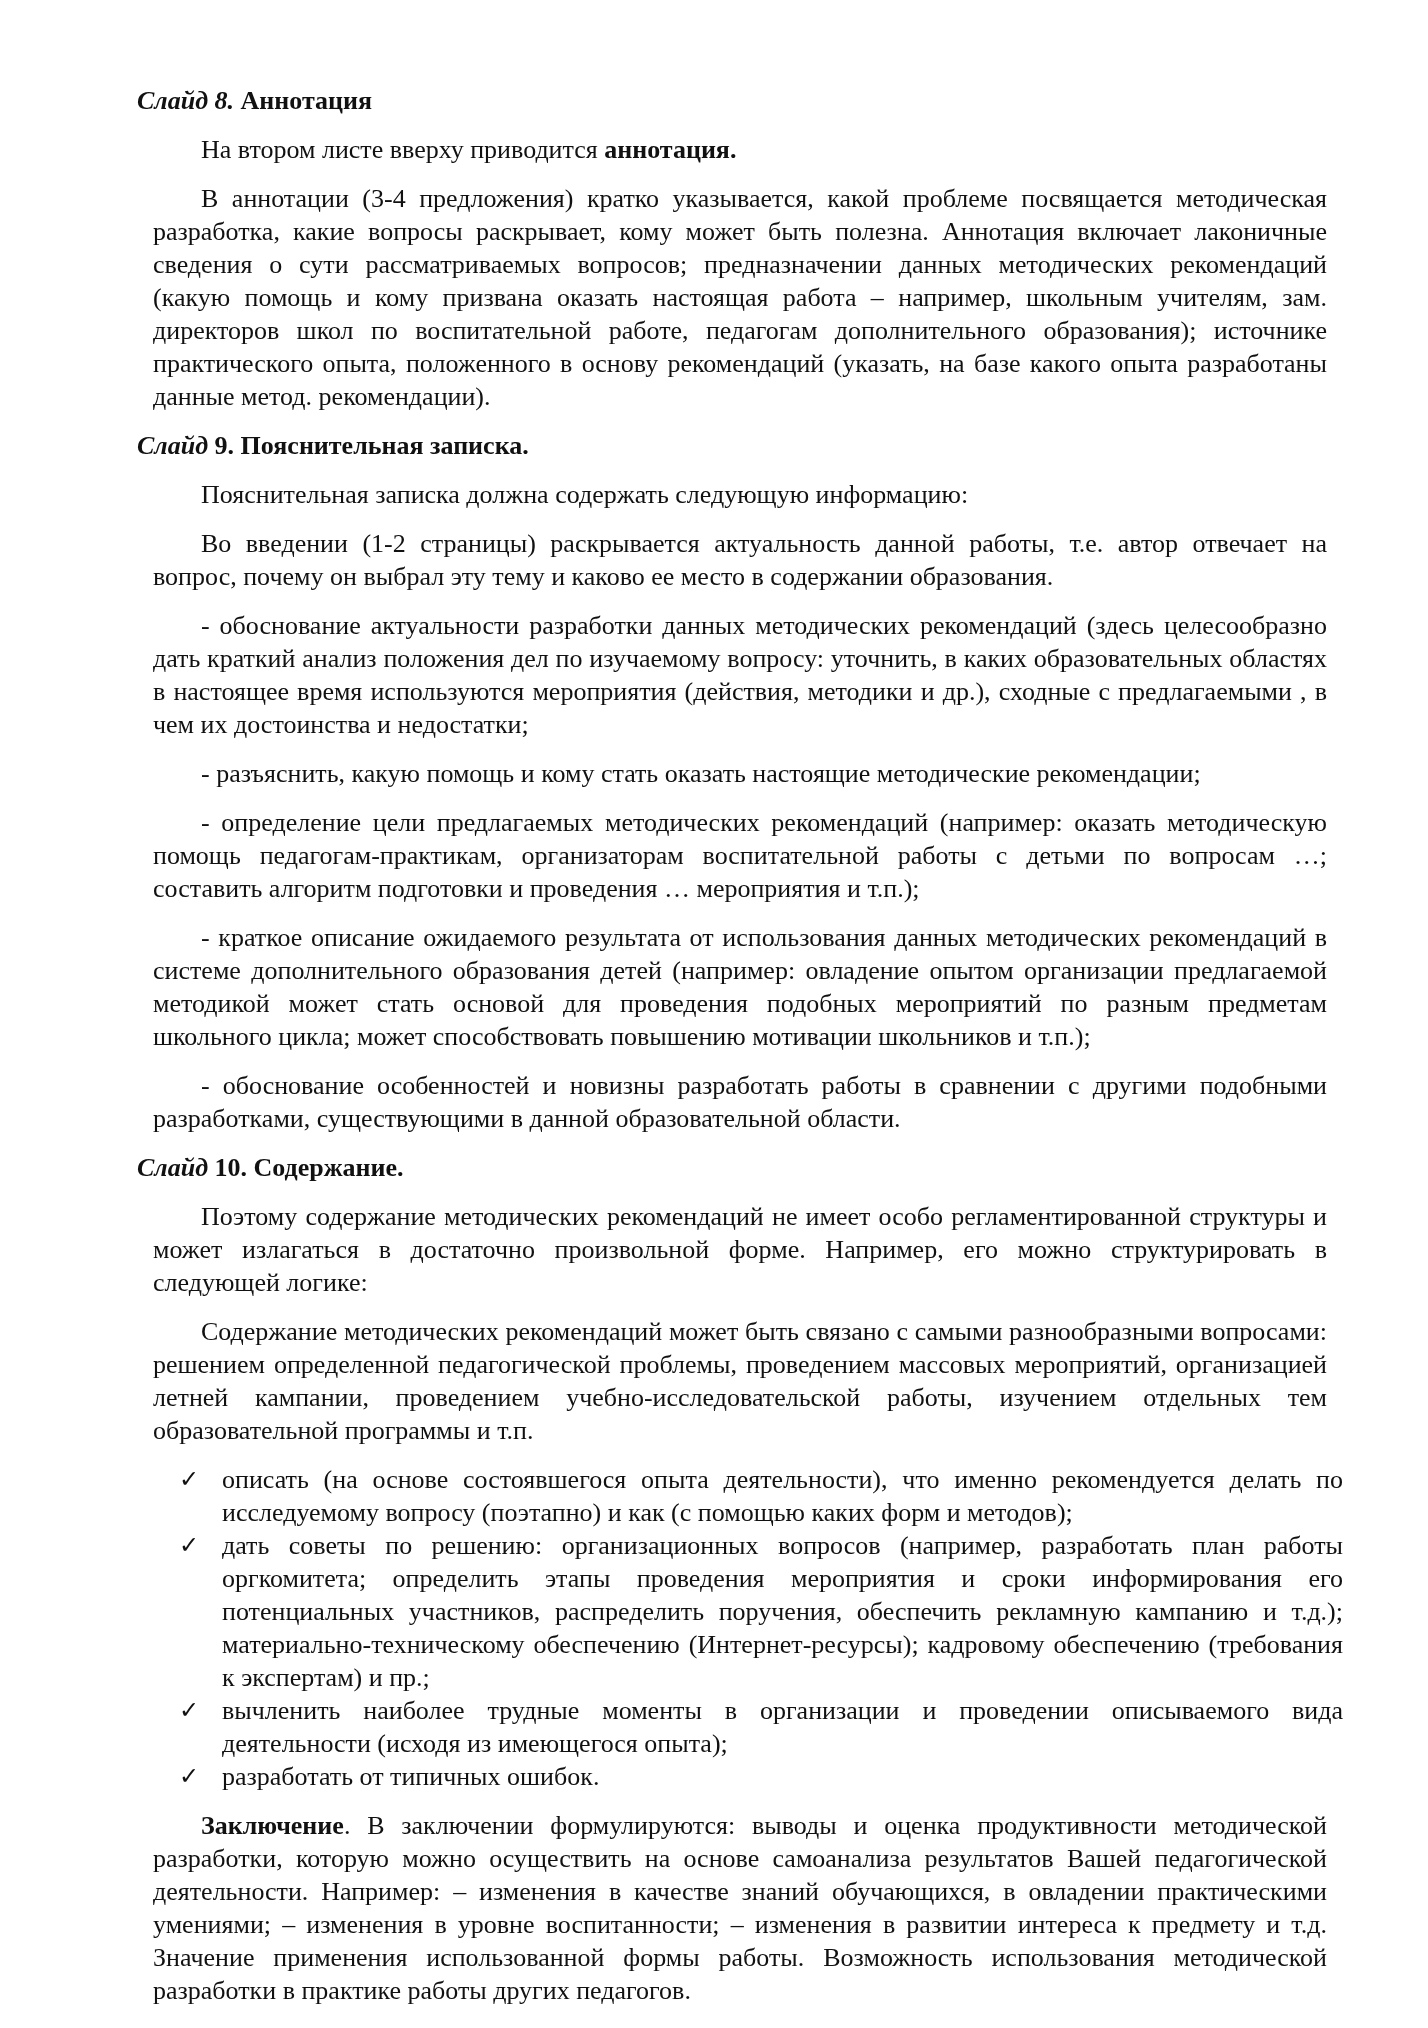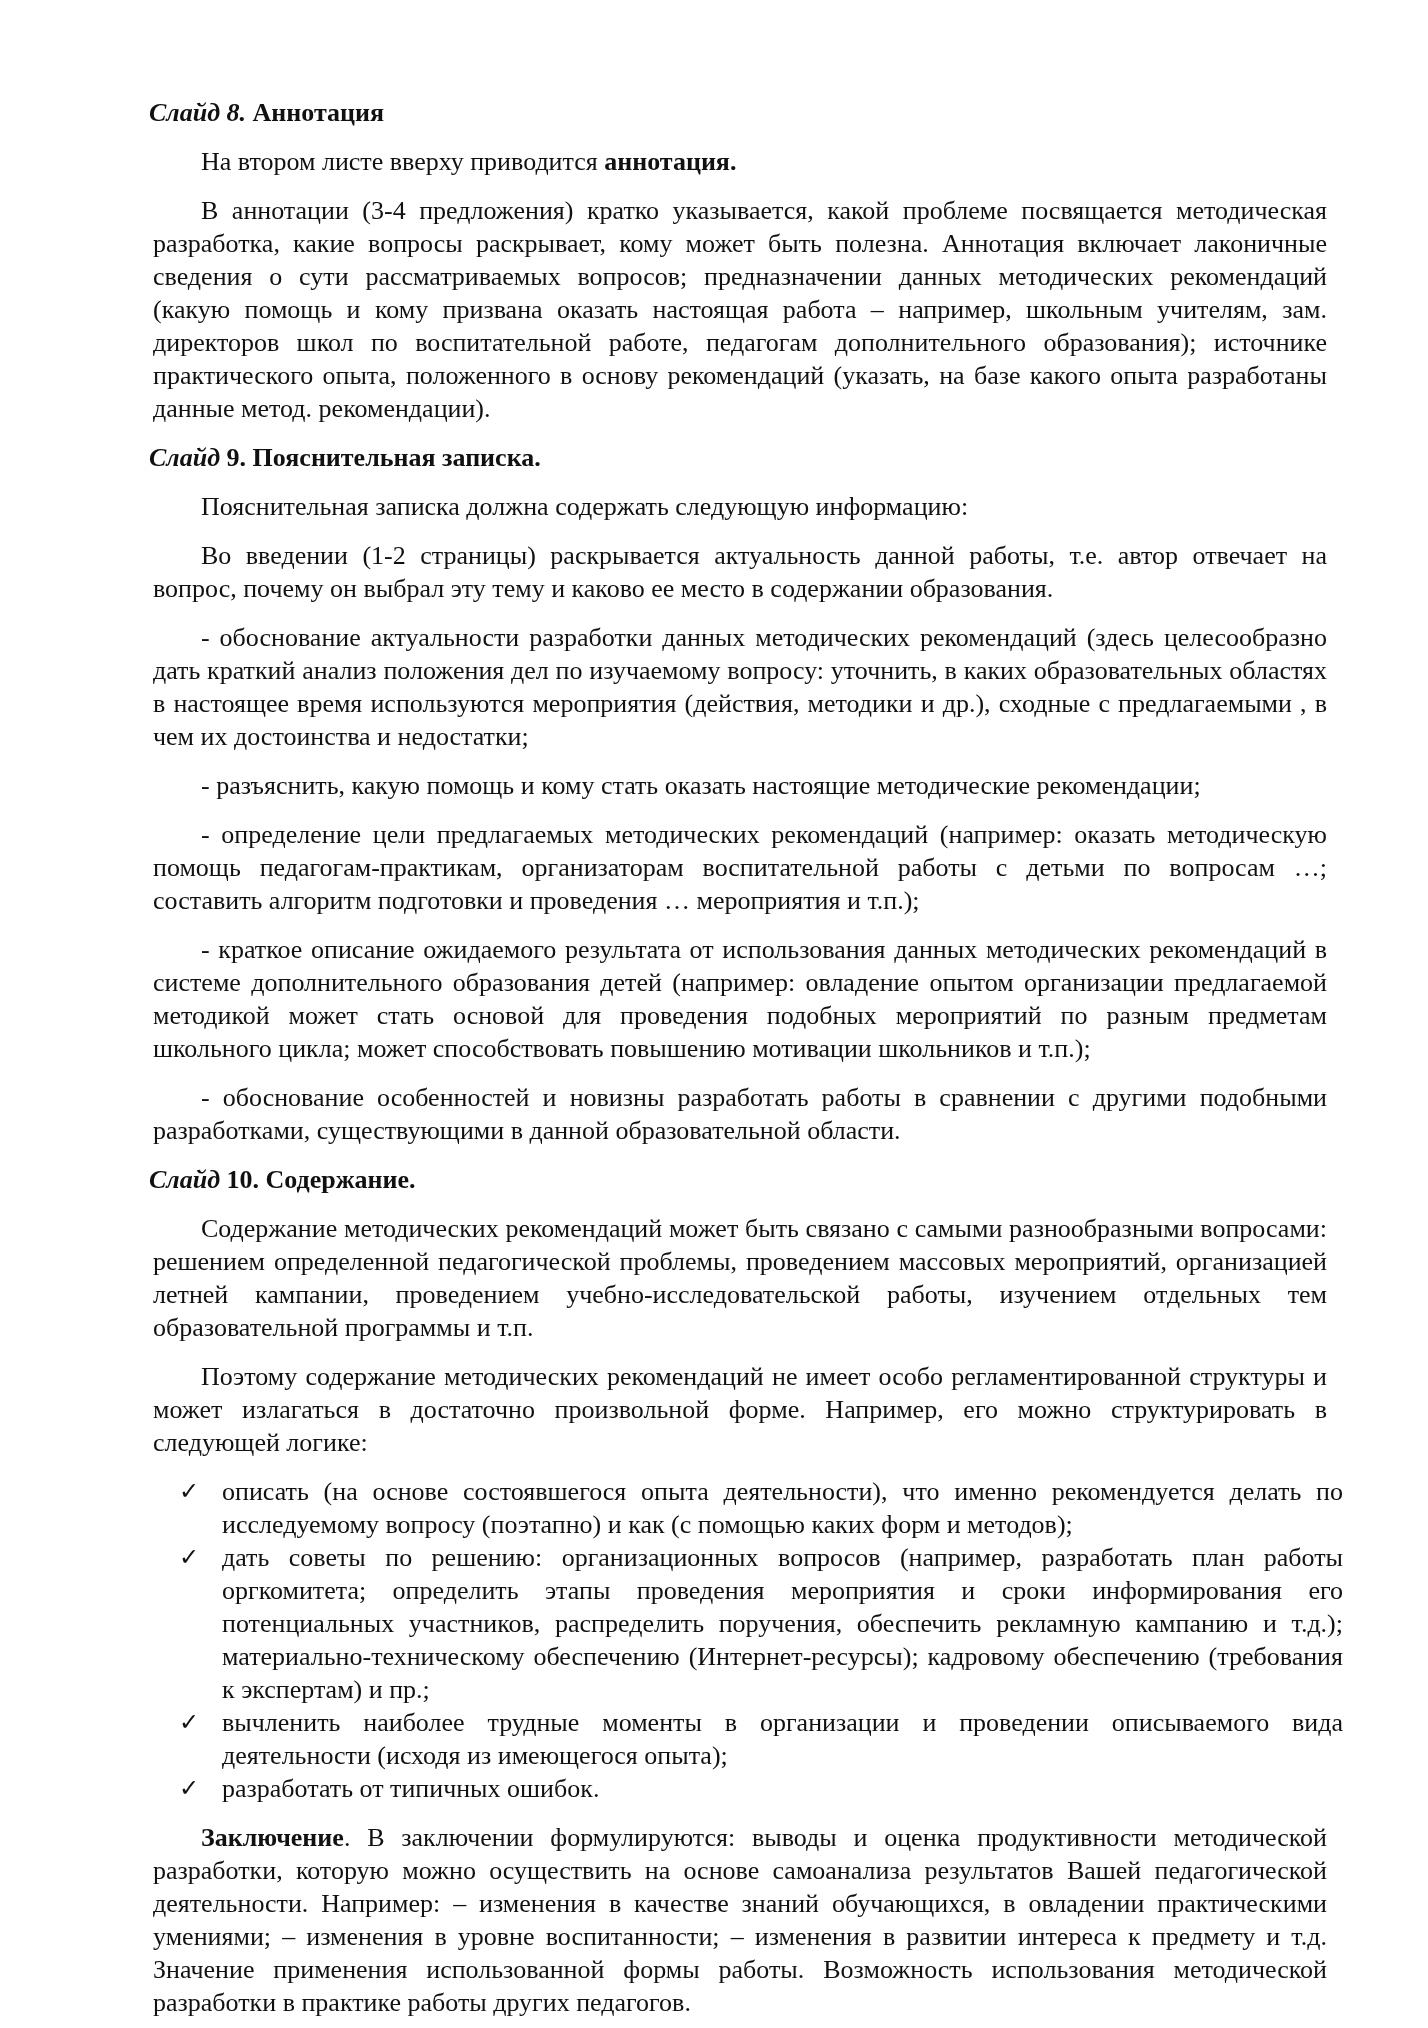--- a/index.html
+++ b/index.html
@@ -17,21 +17,21 @@
     }
     .page {
       position: absolute;
       left: 137px;
       top: 84px;
       width: 1206px;
       font-size: 26px;
       line-height: 33px;
     }
     .heading {
-      margin: 12px;
+      margin: 0;
       font-weight: bold;
     }
     .heading .slide-word {
       font-style: italic;
     }
     .heading.first .slide-num {
       font-style: italic;
     }
     .heading.gap-before {
       margin-top: 14px;
@@ -73,22 +73,22 @@
   <p class="heading gap-before"><span class="slide-word">Слайд</span> <span class="slide-num">9.</span> <span>Пояснительная записка.</span></p>
   <p>Пояснительная записка должна содержать следующую информацию:</p>
   <p>Во введении (1-2 страницы) раскрывается актуальность данной работы, т.е. автор отвечает на вопрос, почему он выбрал эту тему и каково ее место в содержании образования.</p>
   <p>- обоснование актуальности разработки данных методических рекомендаций (здесь целесообразно дать краткий анализ положения дел по изучаемому вопросу: уточнить, в каких образовательных областях в настоящее время используются мероприятия (действия, методики и др.), сходные с предлагаемыми , в чем их достоинства и недостатки;</p>
   <p>- разъяснить, какую помощь и кому стать оказать настоящие методические рекомендации;</p>
   <p>- определение цели предлагаемых методических рекомендаций (например: оказать методическую помощь педагогам-практикам, организаторам воспитательной работы с детьми по вопросам …; составить алгоритм подготовки и проведения … мероприятия и т.п.);</p>
   <p>- краткое описание ожидаемого результата от использования данных методических рекомендаций в системе дополнительного образования детей (например: овладение опытом организации предлагаемой методикой может стать основой для проведения подобных мероприятий по разным предметам школьного цикла; может способствовать повышению мотивации школьников и т.п.);</p>
   <p>- обоснование особенностей и новизны разработать работы в сравнении с другими подобными разработками, существующими в данной образовательной области.</p>
 
   <p class="heading"><span class="slide-word">Слайд</span> <span class="slide-num">10.</span> <span>Содержание.</span></p>
+  <p>Поэтому содержание методических рекомендаций не имеет особо регламентированной структуры и может излагаться в достаточно произвольной форме. Например, его можно структурировать в следующей логике:</p>
   <p>Содержание методических рекомендаций может быть связано с самыми разнообразными вопросами: решением определенной педагогической проблемы, проведением массовых мероприятий, организацией летней кампании, проведением учебно-исследовательской работы, изучением отдельных тем образовательной программы и т.п.</p>
-  <p>Поэтому содержание методических рекомендаций не имеет особо регламентированной структуры и может излагаться в достаточно произвольной форме. Например, его можно структурировать в следующей логике:</p>
 
   <ul class="checks">
     <li><span class="check">✓</span><span>описать (на основе состоявшегося опыта деятельности), что именно рекомендуется делать по исследуемому вопросу (поэтапно) и как (с помощью каких форм и методов);</span></li>
     <li><span class="check">✓</span><span>дать советы по решению: организационных вопросов (например, разработать план работы оргкомитета; определить этапы проведения мероприятия и сроки информирования его потенциальных участников, распределить поручения, обеспечить рекламную кампанию и т.д.); материально-техническому обеспечению (Интернет-ресурсы); кадровому обеспечению (требования к экспертам) и пр.;</span></li>
     <li><span class="check">✓</span><span>вычленить наиболее трудные моменты в организации и проведении описываемого вида деятельности (исходя из имеющегося опыта);</span></li>
     <li><span class="check">✓</span><span>разработать от типичных ошибок.</span></li>
   </ul>
 
   <p><span class="bold">Заключение</span><span>. В заключении формулируются: выводы и оценка продуктивности методической разработки, которую можно осуществить на основе самоанализа результатов Вашей педагогической деятельности. Например: – изменения в качестве знаний обучающихся, в овладении практическими умениями; – изменения в уровне воспитанности; – изменения в развитии интереса к предмету и т.д. Значение применения использованной формы работы. Возможность использования методической разработки в практике работы других педагогов.</span></p>
 

